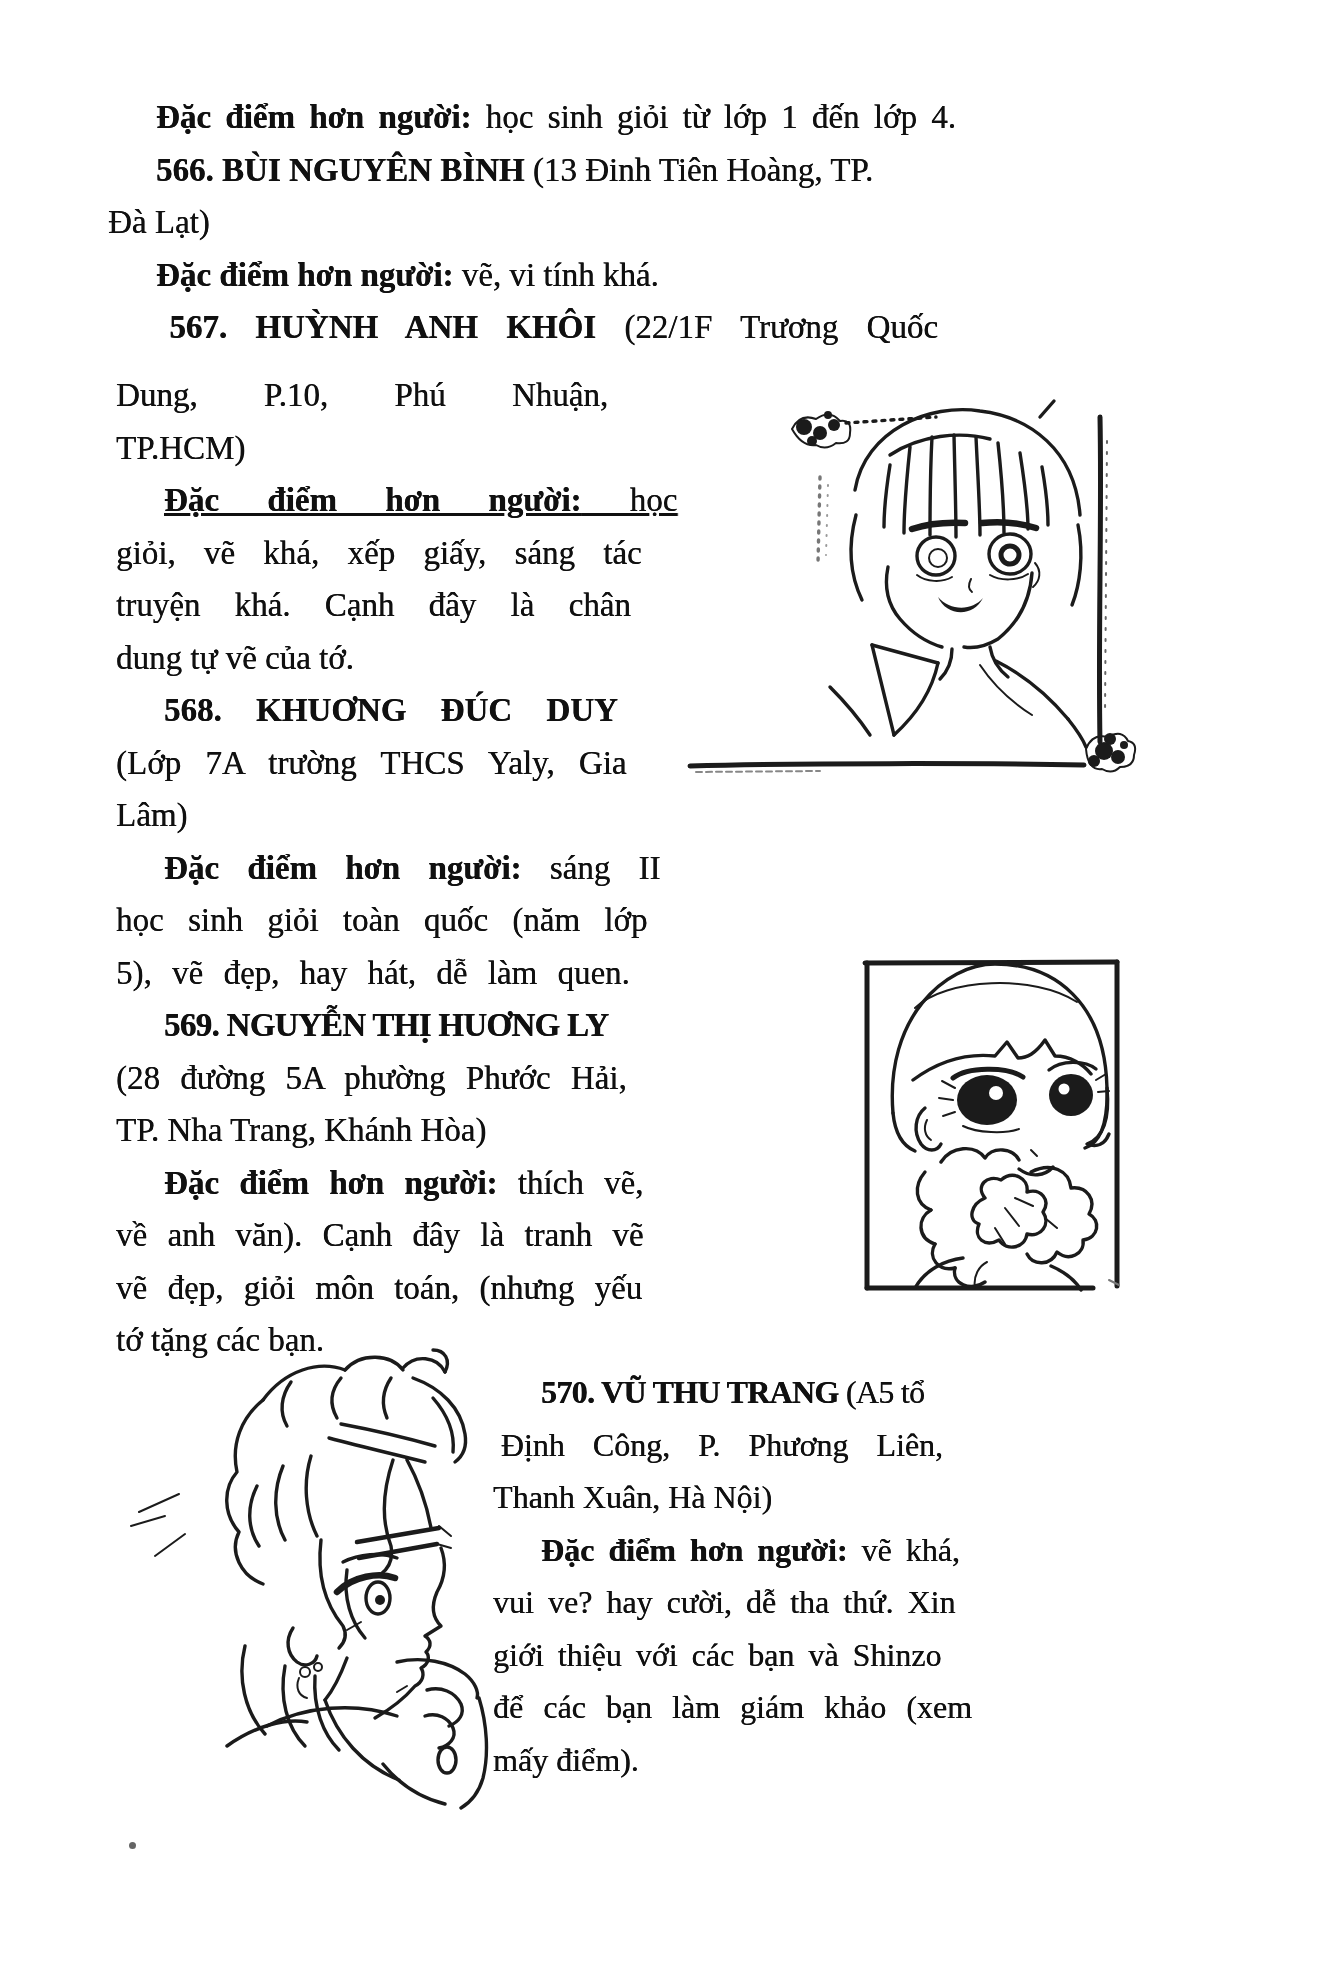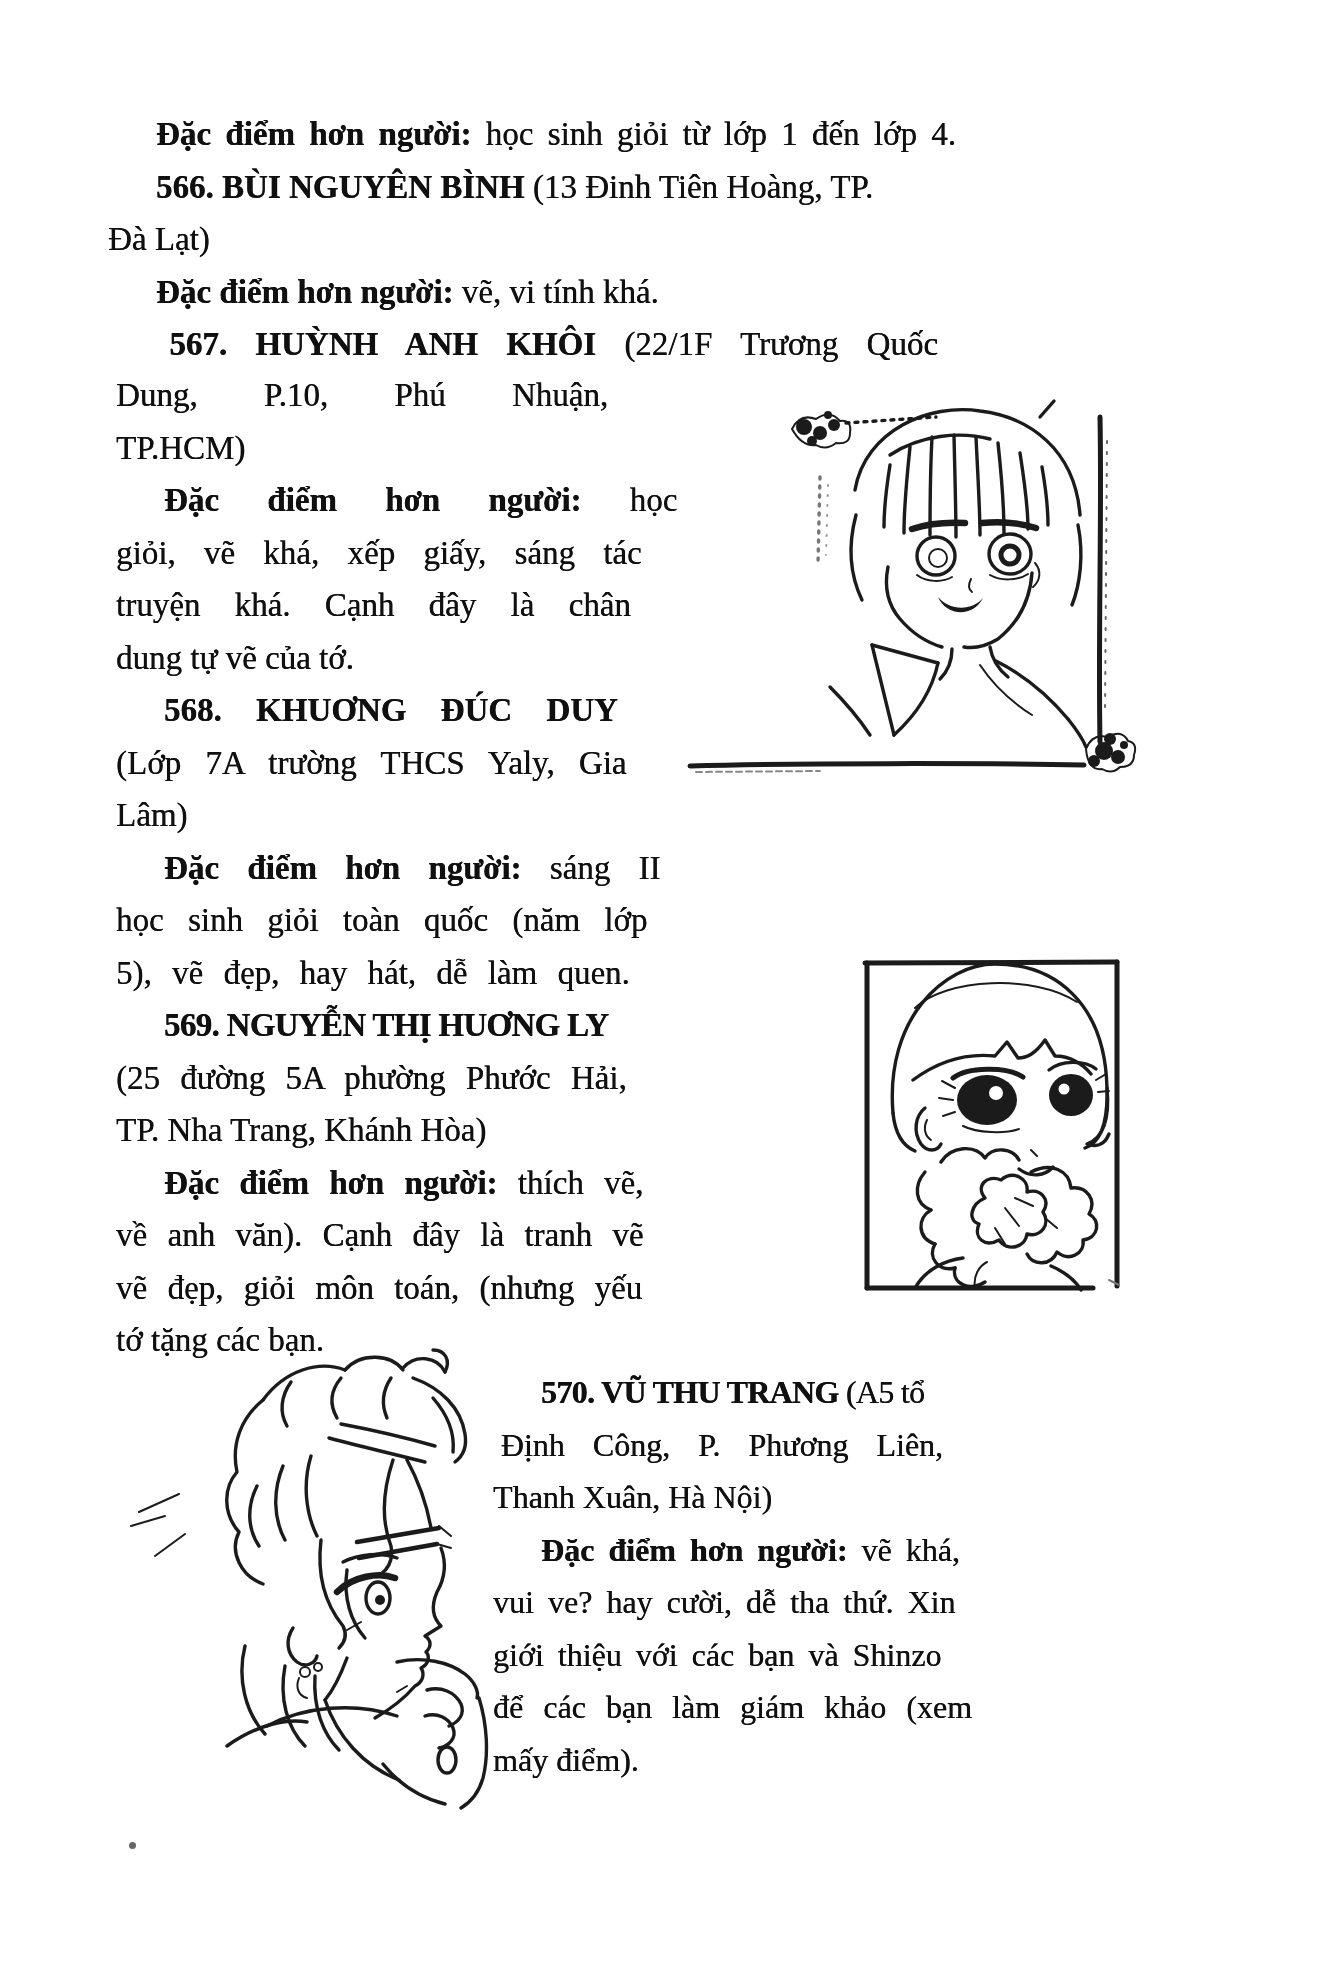--- a/index.html
+++ b/index.html
@@ -16,39 +16,39 @@
   .tb.small{font-size:32px;}
   .ln{height:52.5px;white-space:nowrap;}
   .ind{padding-left:48px;}
   .bd{font-weight:bold;}
   .tight{letter-spacing:-0.7px;}
   .ws6{word-spacing:6px;}
   .ws12{word-spacing:12px;}
   .ws16{word-spacing:16px;}
   .ws20{word-spacing:20px;text-align:right;}
   .ws26{word-spacing:26px;}
-  .ws40{word-spacing:40px;}
+  .ws40{word-spacing:40px;text-decoration:underline;}
   .ws58{word-spacing:58px;}
   .illo{position:absolute;}
   .illo svg{display:block;}
   .speck{position:absolute;left:129px;top:1842px;width:7px;height:7px;
           border-radius:50%;background:#4a4a4a;opacity:.85;}
   svg *{vector-effect:non-scaling-stroke;}
   .stroke{fill:none;stroke:#1b1b1b;stroke-width:3.4;stroke-linecap:round;stroke-linejoin:round;}
   .stroke.w2{stroke-width:2;}
   .stroke.w5{stroke-width:5;}
   .stroke.w6{stroke-width:6.5;}
   .blob{fill:#1b1b1b;stroke:none;}
 </style>
 </head>
 <body>
 
 <div class="page">
 
-  <div class="tb" style="left:108px;top:108px;width:830px;">
+  <div class="tb" style="left:108px;top:91px;width:830px;">
     <div class="ln ind ws6"><b class="bd">Đặc điểm hơn người:</b><span> học sinh giỏi từ lớp 1 đến lớp 4.</span></div>
     <div class="ln ind"><b class="bd">566. BÙI NGUYÊN BÌNH</b><span> (13 Đinh Tiên Hoàng, TP.</span></div>
     <div class="ln"><b class="bd"></b><span>Đà Lạt)</span></div>
     <div class="ln ind"><b class="bd">Đặc điểm hơn người:</b><span> vẽ, vi tính khá.</span></div>
     <div class="ln ind ws20"><b class="bd">567. HUỲNH ANH KHÔI</b><span> (22/1F Trương Quốc</span></div>
   </div>
 
   <div class="tb" style="left:116px;top:369px;width:524px;">
     <div class="ln ws58"><b class="bd"></b><span>Dung, P.10, Phú Nhuận,</span></div>
     <div class="ln"><b class="bd"></b><span>TP.HCM)</span></div>
@@ -56,21 +56,21 @@
     <div class="ln ws20"><b class="bd"></b><span>giỏi, vẽ khá, xếp giấy, sáng tác</span></div>
     <div class="ln ws26"><b class="bd"></b><span>truyện khá. Cạnh đây là chân</span></div>
     <div class="ln"><b class="bd"></b><span>dung tự vẽ của tớ.</span></div>
     <div class="ln ind ws26"><b class="bd">568. KHUƠNG ĐÚC DUY</b><span></span></div>
     <div class="ln ws16"><b class="bd"></b><span>(Lớp 7A trường THCS Yaly, Gia</span></div>
     <div class="ln"><b class="bd"></b><span>Lâm)</span></div>
     <div class="ln ind ws20"><b class="bd">Đặc điểm hơn người:</b><span> sáng II</span></div>
     <div class="ln ws16"><b class="bd"></b><span>học sinh giỏi toàn quốc (năm lớp</span></div>
     <div class="ln ws12"><b class="bd"></b><span>5), vẽ đẹp, hay hát, dễ làm quen.</span></div>
     <div class="ln ind tight"><b class="bd">569. NGUYỄN THỊ HUƠNG LY</b><span></span></div>
-    <div class="ln ws12"><b class="bd"></b><span>(25 đường 5A phường Phước Hải,</span></div>
+    <div class="ln ws12"><b class="bd"></b><span>(28 đường 5A phường Phước Hải,</span></div>
     <div class="ln"><b class="bd"></b><span>TP. Nha Trang, Khánh Hòa)</span></div>
     <div class="ln ind ws12"><b class="bd">Đặc điểm hơn người:</b><span> thích vẽ,</span></div>
     <div class="ln ws12"><b class="bd"></b><span>về anh văn). Cạnh đây là tranh vẽ</span></div>
     <div class="ln ws12"><b class="bd"></b><span>vẽ đẹp, giỏi môn toán, (nhưng yếu</span></div>
     <div class="ln"><b class="bd"></b><span>tớ tặng các bạn.</span></div>
   </div>
 
   <div class="tb small" style="left:493px;top:1366px;width:450px;">
     <div class="ln ind tight"><b class="bd">570. VŨ THU TRANG</b><span> (A5 tổ</span></div>
     <div class="ln ws20"><b class="bd"></b><span>Định Công, P. Phương Liên,</span></div>

